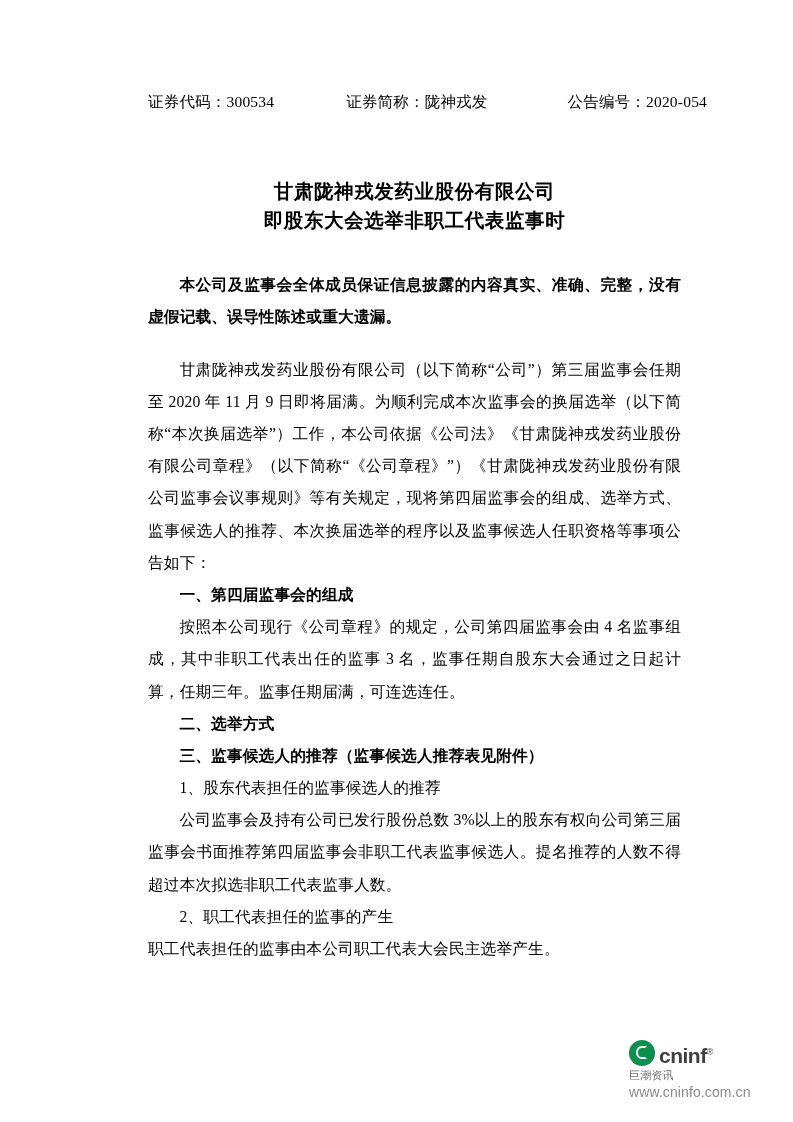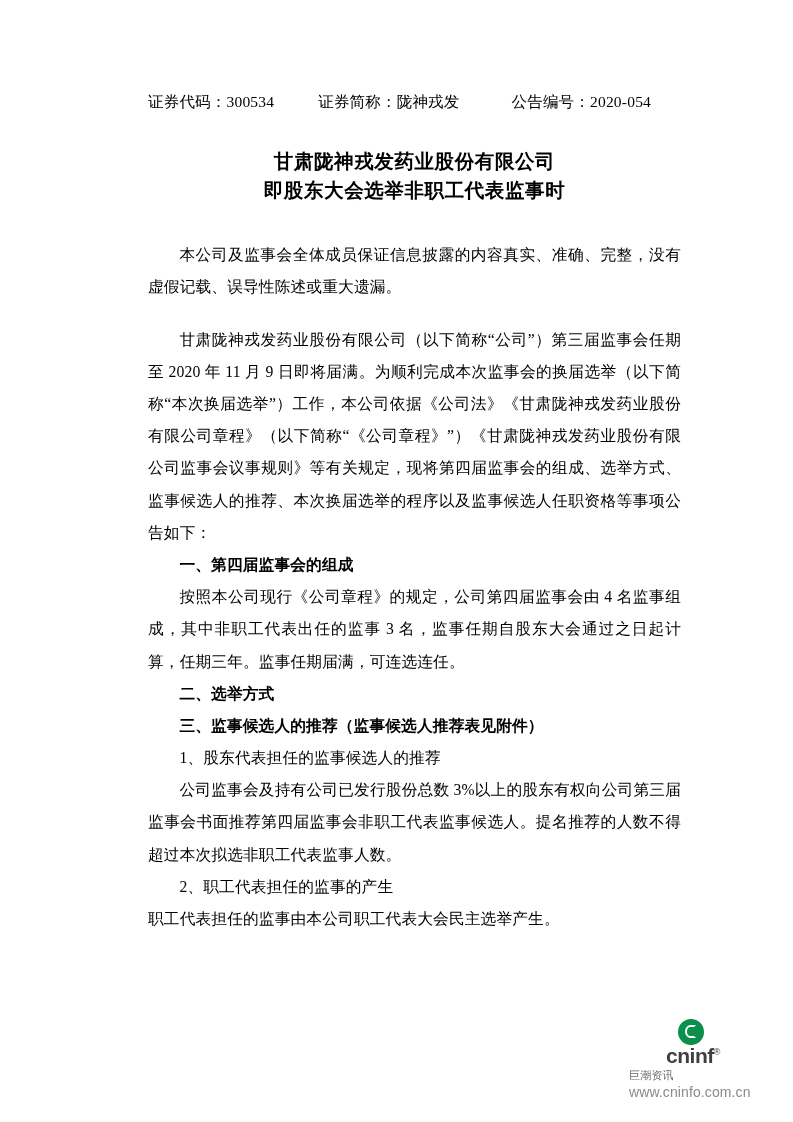--- a/index.html
+++ b/index.html
@@ -23,21 +23,22 @@
     height: 1122px;
     box-sizing: border-box;
     padding: 90px 112px 0 148px;
   }
   
   .doc-header {
     display: flex;
     font-size: 15.5px;
     line-height: 1.6;
     letter-spacing: 0.2px;
-    margin-bottom: 32px;
+    margin-bottom: 62px;
+    gap: 28px;
   }
   .doc-header .hcell {
     white-space: nowrap;
   }
   .doc-header .hcell.c1 { margin-right: 44px; }
   .doc-header .hcell.c2 { margin-right: 52px; }
 
   h1.title {
     font-size: 19.5px;
     font-weight: bold;
@@ -56,21 +57,21 @@
   }
   p.body {
     font-size: 15.7px;
     line-height: 2.05;
     margin: 0;
     text-align: justify;
     text-justify: inter-ideograph;
     letter-spacing: 0.15px;
   }
   p.bold-stmt {
-    font-weight: normal;
+    font-weight: bold;
     text-indent: 2em;
     margin: 0 0 20px 0;
   }
   p.indent {
     text-indent: 2em;
   }
   p.section-head {
     font-weight: bold;
     text-indent: 2em;
     margin: 0;
@@ -79,22 +80,21 @@
   
   .logo {
     position: absolute;
     right: 36px;
     bottom: 22px;
     text-align: left;
     width: 128px;
   }
   .logo-row {
     display: flex;
-    align-items: center;
-    flex-direction: column;
+    align-items: flex-end;
   }
   .logo-mark {
     width: 26px;
     height: 26px;
     border-radius: 50%;
     background: #0a8f4d;
     position: relative;
     margin-right: 4px;
     flex: 0 0 auto;
   }

